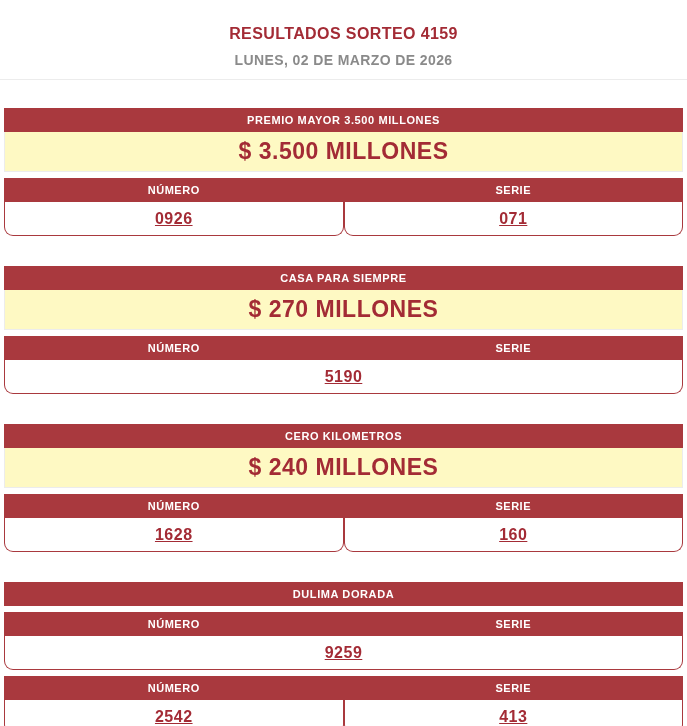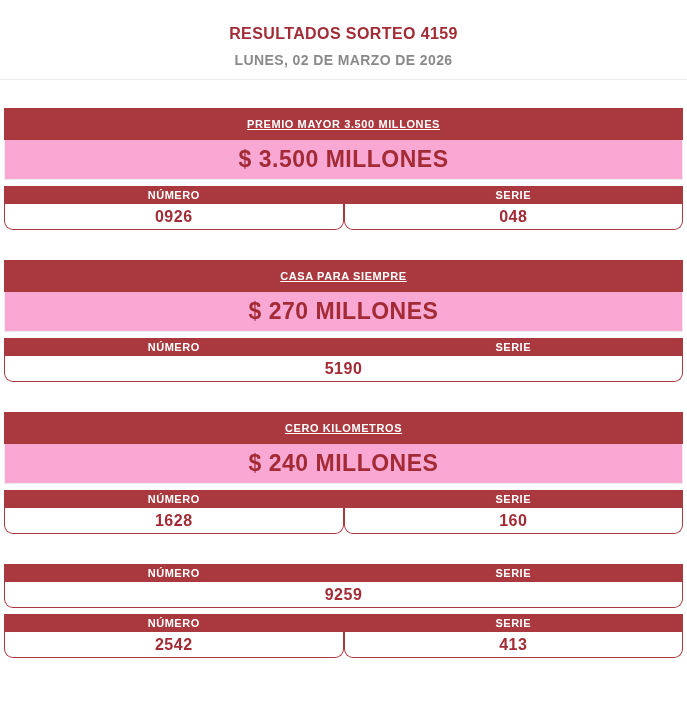--- a/index.html
+++ b/index.html
@@ -39,76 +39,76 @@
     margin: 11px 0 0;
   }
   .content {
     padding: 0 4px;
     margin-top: 28px;
   }
   .prize-section { margin-bottom: 30px; }
   .prize-section:last-child { margin-bottom: 0; }
   .banner {
     background: var(--red);
-    height: 32px;
+    height: 24px;
     display: flex;
     align-items: center;
     justify-content: center;
     color: #ffffff;
     font-size: 11px;
     font-weight: bold;
     letter-spacing: 0.6px;
-    text-decoration: underline;
   }
   .amount-box {
     height: 40px;
     border: 1px solid var(--light);
     border-top: none;
-    background: #f9a8d4;
+    background: #fef9c3;
     display: flex;
     align-items: center;
     justify-content: center;
   }
   .amount {
     color: var(--text-red);
     font-size: 23px;
     font-weight: bold;
     letter-spacing: 0.5px;
   }
   .result-table { margin-top: 6px; }
   .thead {
     display: flex;
     background: var(--red);
-    height: 18px;
+    height: 24px;
   }
   .th {
     flex: 1;
     display: flex;
     align-items: center;
     justify-content: center;
     color: #ffffff;
     font-size: 11px;
     font-weight: bold;
     letter-spacing: 0.5px;
   }
   .tbody { display: flex; }
   .td {
     flex: 1;
-    height: 26px;
+    height: 34px;
     background: #ffffff;
     border: 1.5px solid var(--red);
     border-top: none;
     border-radius: 0 0 9px 9px;
     display: flex;
     align-items: center;
     justify-content: center;
     color: var(--text-red);
     font-size: 16px;
     font-weight: bold;
     letter-spacing: 0.5px;
+    text-decoration: underline;
   }
 </style>
 </head>
 <body style="--red: #a9393e; --text-red: #a32b35; --gray: #8a8a8a; --light: #ececec;">
 
 <div class="page">
   <div class="header">
     <h1>RESULTADOS SORTEO 4159</h1>
     <h2>LUNES, 02 DE MARZO DE 2026</h2>
   </div>
@@ -122,21 +122,21 @@
       <span class="amount">$ 3.500 MILLONES</span>
     </div>
     <div class="tables">
   <div class="result-table">
     <div class="thead">
       <div class="th">NÚMERO</div>
       <div class="th">SERIE</div>
     </div>
     <div class="tbody">
       <div class="td">0926</div>
-      <div class="td">048</div>
+      <div class="td">071</div>
     </div>
   </div>
 </div>
   </section>
 
   <section class="prize-section">
     <div class="banner">
       <span class="banner-label">CASA PARA SIEMPRE</span>
     </div>
     <div class="amount-box">
@@ -170,20 +170,23 @@
     </div>
     <div class="tbody">
       <div class="td">1628</div>
       <div class="td">160</div>
     </div>
   </div>
 </div>
   </section>
 
   <section class="prize-section">
+    <div class="banner">
+      <span class="banner-label">DULIMA DORADA</span>
+    </div>
     <div class="tables">
   <div class="result-table">
     <div class="thead">
       <div class="th">NÚMERO</div>
       <div class="th">SERIE</div>
     </div>
     <div class="tbody">
       <div class="td">9259</div>
     </div>
   </div>

